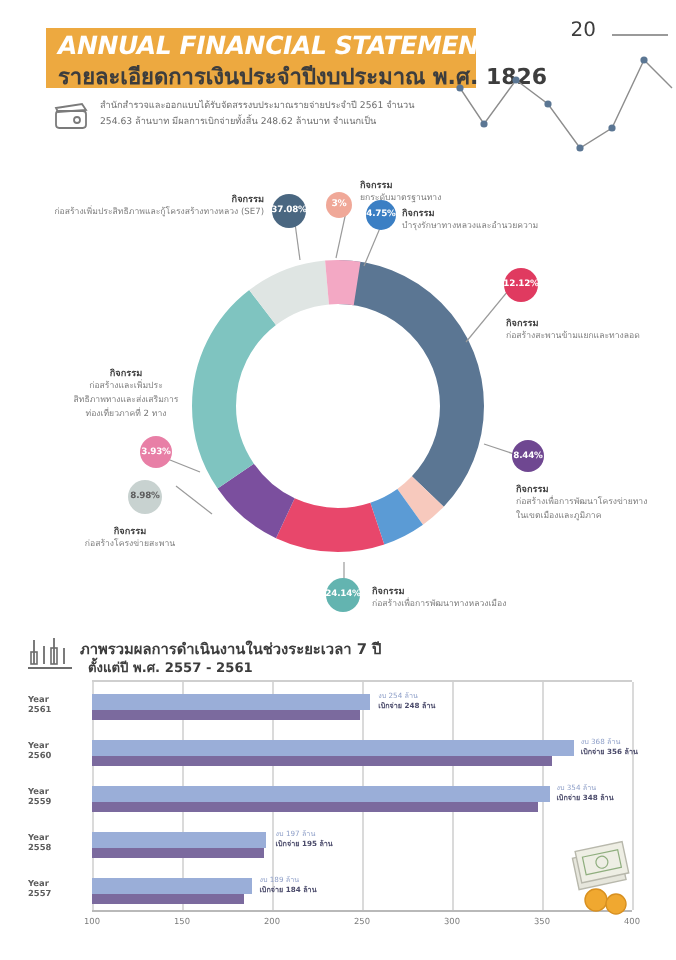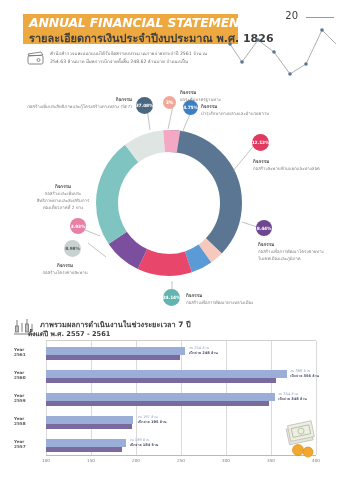--- a/index.html
+++ b/index.html
@@ -142,21 +142,21 @@
     position: absolute;
     left: 40px;
     top: 318px;
     font-size: 7.4px;
     font-weight: bold;
     color: #3d3d3d;
     white-space: nowrap;
   }
   .sec2-sub {
     position: absolute;
-    left: 28px;
+    left: 44px;
     top: 328px;
     font-size: 6.6px;
     font-weight: bold;
     color: #3d3d3d;
     white-space: nowrap;
     text-align: right;
   }
 
   
   .bars {

